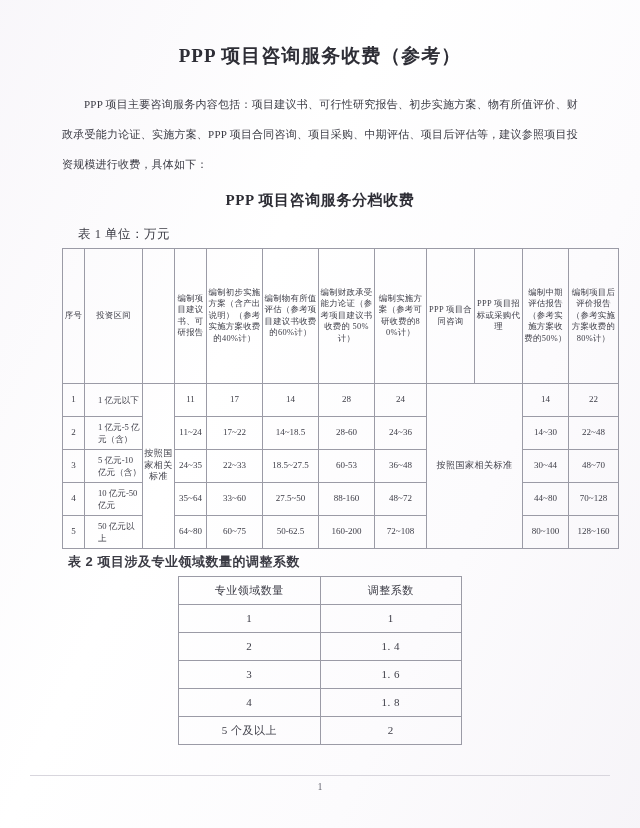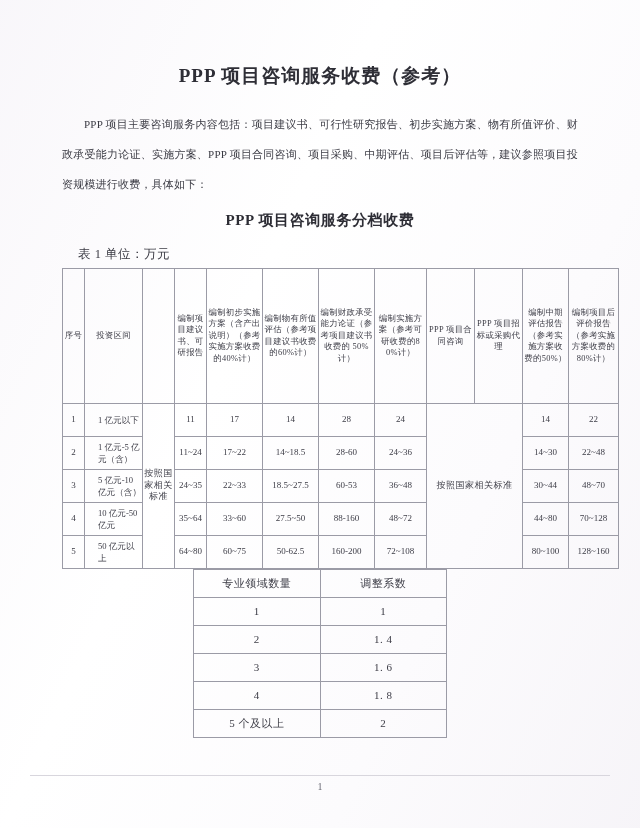--- a/index.html
+++ b/index.html
@@ -25,21 +25,21 @@
     box-sizing: border-box;
     padding: 0 62px;
   }
 
   .doc-title {
     text-align: center;
     font-size: 19px;
     font-weight: bold;
     letter-spacing: 1px;
     color: #2e2e36;
-    padding-top: 64px;
+    padding-top: 44px;
     line-height: 1.3;
   }
   .doc-subtitle {
     text-align: center;
     font-size: 14px;
     color: #3a3a42;
     margin-top: 22px;
     letter-spacing: 0.5px;
   }
 
@@ -127,21 +127,21 @@
   col.c-vfm   { width: 56px; }
   col.c-fin   { width: 56px; }
   col.c-impl  { width: 52px; }
   col.c-contr { width: 48px; }
   col.c-bid   { width: 48px; }
   col.c-mid   { width: 46px; }
   col.c-post  { width: 50px; }
 
   table.coef {
     border-collapse: collapse;
-    width: 254px;
+    width: 284px;
     margin: 0 auto;
     table-layout: fixed;
   }
   table.coef td {
     border: 1px solid #9b9ba6;
     text-align: center;
     font-size: 11px;
     height: 25px;
     color: #3c3c46;
     letter-spacing: 0.5px;
@@ -274,20 +274,21 @@
         <td>60~75</td>
         <td>50-62.5</td>
         <td>160-200</td>
         <td>72~108</td>
         <td>80~100</td>
         <td>128~160</td>
       </tr>
     </tbody>
   </table>
 
+  <div class="table-caption t2">表 2 项目涉及专业领域数量的调整系数</div>
 
   <table class="coef">
     <tbody>
       <tr>
         <td class="hd">专业领域数量</td>
         <td class="hd">调整系数</td>
       </tr>
       <tr>
         <td>1</td>
         <td>1</td>

